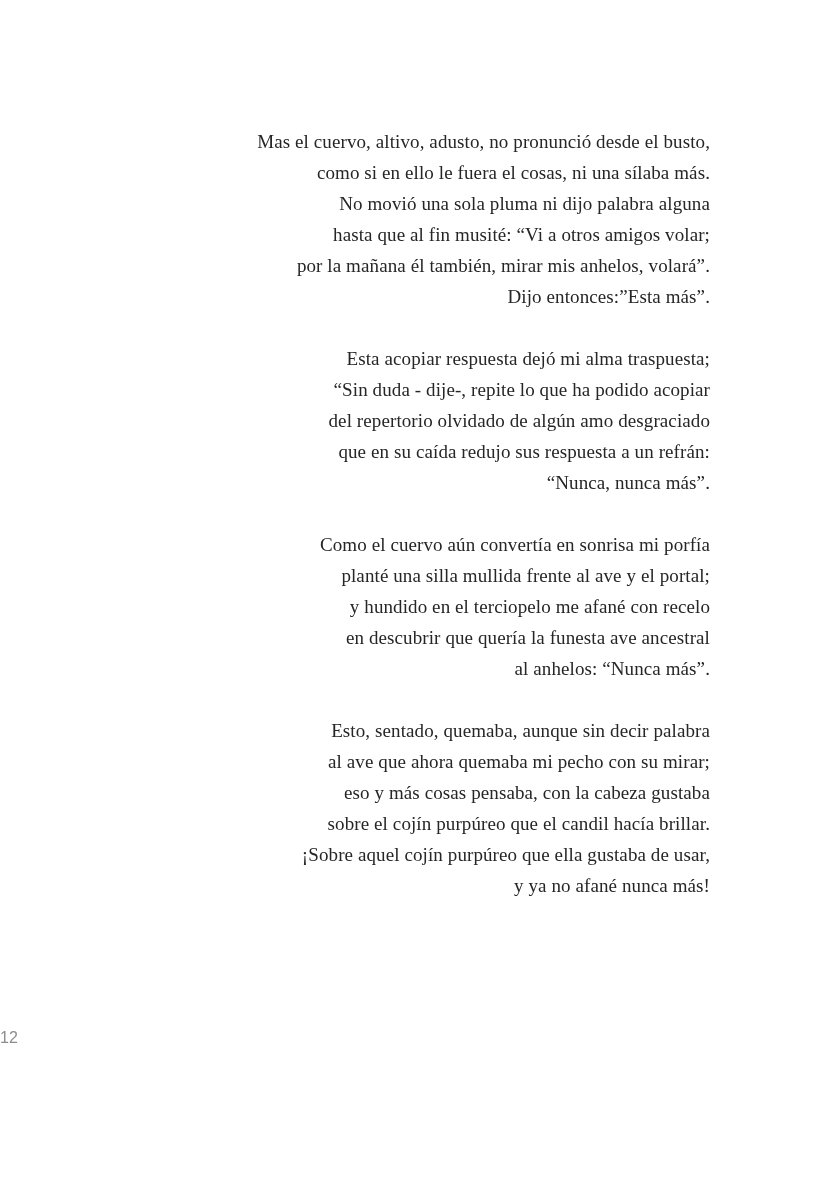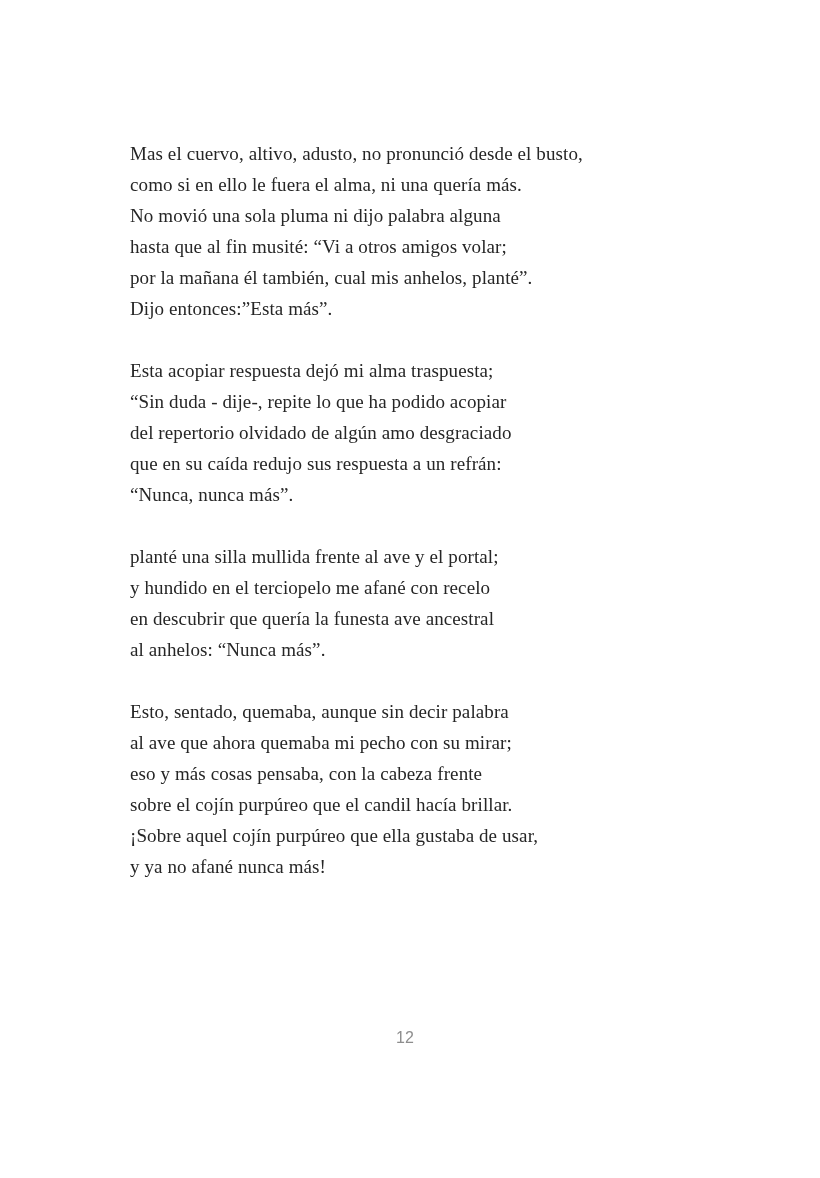--- a/index.html
+++ b/index.html
@@ -16,76 +16,77 @@
     font-family: "Liberation Serif", "DejaVu Serif", serif;
   }
   .poem {
     position: absolute;
     left: 130px;
     top: 126px;
     width: 580px;
     color: #262626;
   }
   .stanza {
-    margin: 12px 0 31px 0;
+    margin: 0 0 31px 0;
+    text-align: right;
   }
   .line {
     margin: 0;
     padding: 0;
     font-size: 19px;
     line-height: 31px;
     letter-spacing: 0.1px;
     white-space: nowrap;
   }
   .page-number {
     position: absolute;
     left: 0;
     right: 10px;
     top: 1029px;
-    text-align: center;
     font-family: "Liberation Sans", "DejaVu Sans", sans-serif;
     font-size: 16px;
     color: #8d8d8d;
   }
 </style>
 </head>
 <body>
 
 <div class="page">
 
   <div class="poem">
 
     <div class="stanza">
       <p class="line">Mas el cuervo, altivo, adusto, no pronunció desde el busto,</p>
-      <p class="line">como si en ello le fuera el alma, ni una quería más.</p>
+      <p class="line">como si en ello le fuera el cosas, ni una sílaba más.</p>
       <p class="line">No movió una sola pluma ni dijo palabra alguna</p>
       <p class="line">hasta que al fin musité: “Vi a otros amigos volar;</p>
-      <p class="line">por la mañana él también, cual mis anhelos, planté”.</p>
+      <p class="line">por la mañana él también, mirar mis anhelos, volará”.</p>
       <p class="line">Dijo entonces:”Esta más”.</p>
     </div>
 
     <div class="stanza">
       <p class="line">Esta acopiar respuesta dejó mi alma traspuesta;</p>
       <p class="line">“Sin duda - dije-, repite lo que ha podido acopiar</p>
       <p class="line">del repertorio olvidado de algún amo desgraciado</p>
       <p class="line">que en su caída redujo sus respuesta a un refrán:</p>
       <p class="line">“Nunca, nunca más”.</p>
     </div>
 
     <div class="stanza">
+      <p class="line">Como el cuervo aún convertía en sonrisa mi porfía</p>
       <p class="line">planté una silla mullida frente al ave y el portal;</p>
       <p class="line">y hundido en el terciopelo me afané con recelo</p>
       <p class="line">en descubrir que quería la funesta ave ancestral</p>
       <p class="line">al anhelos: “Nunca más”.</p>
     </div>
 
     <div class="stanza">
       <p class="line">Esto, sentado, quemaba, aunque sin decir palabra</p>
       <p class="line">al ave que ahora quemaba mi pecho con su mirar;</p>
-      <p class="line">eso y más cosas pensaba, con la cabeza frente</p>
+      <p class="line">eso y más cosas pensaba, con la cabeza gustaba</p>
       <p class="line">sobre el cojín purpúreo que el candil hacía brillar.</p>
       <p class="line">¡Sobre aquel cojín purpúreo que ella gustaba de usar,</p>
       <p class="line">y ya no afané nunca más!</p>
     </div>
 
   </div>
 
   <div class="page-number">12</div>
 
 </div>

